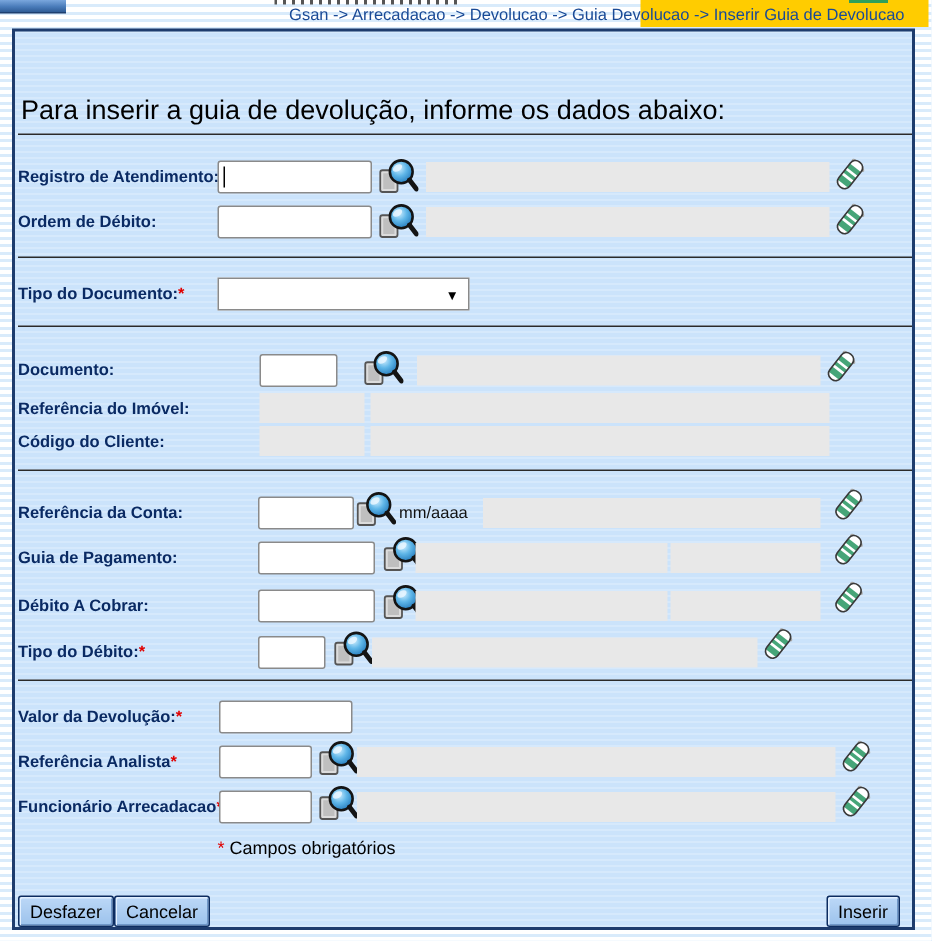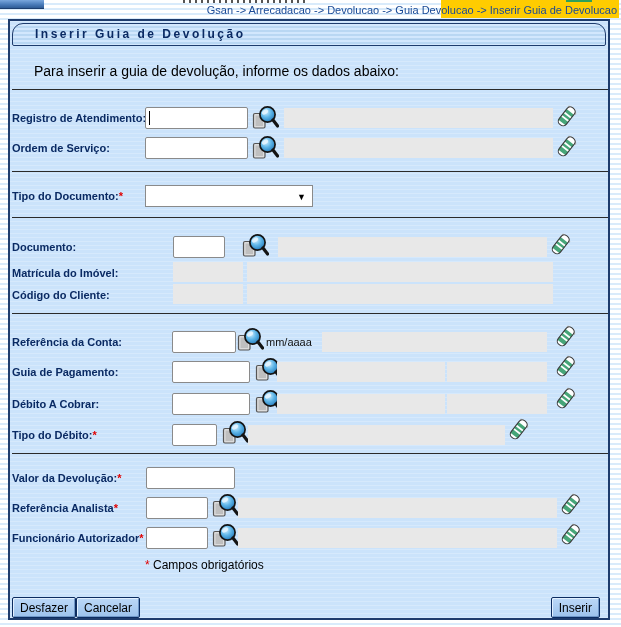--- a/index.html
+++ b/index.html
@@ -9,29 +9,29 @@
     font-family:"Liberation Sans",sans-serif;
   }
   .corner-bar{position:absolute;left:0;top:0;width:44px;height:8px;
     background:linear-gradient(#7aa7dd 0%,#4a7cba 55%,#2f5c96 100%);
     border-bottom:1px solid #1d3f70;}
   .artifacts{position:absolute;left:183px;top:0;width:125px;height:3px;
     background:repeating-linear-gradient(90deg,#555 0 2px,rgba(0,0,0,0) 2px 6px);z-index:3;}
   .artifact-green{position:absolute;left:566px;top:0;width:26px;height:2px;background:#2fa05a;z-index:3;}
   .breadcrumb{position:absolute;top:4px;left:0;right:0;height:14px;text-align:right;
     font-size:11px;line-height:13px;color:#1a4a96;white-space:nowrap;padding-right:2px;z-index:2;}
-  .bc-hl{background:#ffcc00;padding:4px 2px 2px 0;}
+  .bc-hl{background:#ffcc00;padding:4px 16px 2px 0;}
   .mainbox{position:absolute;left:8px;top:19px;width:602px;height:601px;box-sizing:border-box;
     background:#cbe3fb;border:2px solid #1e3c6d;
     background-image:repeating-linear-gradient(180deg,rgba(255,255,255,.22) 0 1px,rgba(0,0,0,0) 1px 4px);}
   .tab{position:absolute;left:2px;top:2px;width:594px;height:23px;box-sizing:border-box;
     border:1px solid #1e3c6d;border-radius:11px 11px 2px 2px;
     background:repeating-linear-gradient(180deg,#d2e7fd 0 2px,#b9d7f3 2px 4px);
     color:#0a2a63;font-weight:bold;font-size:12px;letter-spacing:2.5px;line-height:21px;padding-left:22px;}
-  .desc{position:absolute;left:4px;top:42px;font-size:14px;color:#000;margin-left:20px;}
+  .desc{position:absolute;left:4px;top:42px;font-size:18px;color:#000;}
   .hr{position:absolute;left:2px;width:596px;height:0;border-top:1px solid #2a2a2a;}
   .lbl{position:absolute;left:2px;font-size:11px;font-weight:bold;color:#0a2a63;white-space:nowrap;}
   .req{color:#e00000;}
   .inp{position:absolute;height:22px;box-sizing:border-box;border:1px solid #8a8a8a;border-radius:2px;
     background:#fff;font-size:12px;padding:2px 3px;font-family:"Liberation Sans",sans-serif;}
   .gray{position:absolute;height:20px;background:#e8e8e8;}
   .mag{position:absolute;width:27px;height:26px;cursor:pointer;}
   .ers{position:absolute;width:21px;height:23px;cursor:pointer;}
   .selectbox{position:absolute;left:135px;top:164px;width:168px;height:22px;box-sizing:border-box;
     background:#fff;border:1px solid #8a8a8a;cursor:default;}
@@ -74,37 +74,36 @@
   </defs>
 </svg>
 
 <div class="screen">
   <div class="corner-bar"></div>
   <div class="breadcrumb"><span>Gsan -&gt; Arrecadacao -&gt; Devolucao -&gt; Guia Dev</span><span class="bc-hl">olucao -&gt; Inserir Guia de Devolucao</span></div>
   <div class="artifacts"></div>
   <div class="artifact-green"></div>
 
   <div class="mainbox">
-    <div class="tab">Inserir Guia de Devolução</div>
     <div class="desc">Para inserir a guia de devolução, informe os dados abaixo:</div>
 
     <div class="hr" style="top:68px"></div>
 
     <div class="lbl" style="top:91px"><span>Registro de Atendimento:</span><span class="req">*</span></div>
     <input class="inp" style="left: 135px; top: 86px; width: 103px;" value="">
     <div class="caret"></div>
     <svg class="mag" style="left:242px;top:84px">
         <use href="#icon-magnifier"></use>
       </svg>
     <div class="gray" style="left:274px;top:87px;width:269px"></div>
     <svg class="ers" style="left:546px;top:84px">
         <use href="#icon-eraser"></use>
       </svg>
 
-    <div class="lbl" style="top:121px"><span>Ordem de Serviço:</span></div>
+    <div class="lbl" style="top:121px"><span>Ordem de Débito:</span></div>
     <input class="inp" style="left: 135px; top: 116px; width: 103px;" value="">
     <svg class="mag" style="left:242px;top:114px">
         <use href="#icon-magnifier"></use>
       </svg>
     <div class="gray" style="left:274px;top:117px;width:269px"></div>
     <svg class="ers" style="left:546px;top:114px">
         <use href="#icon-eraser"></use>
       </svg>
 
     <div class="hr" style="top:150px"></div>
@@ -117,21 +116,21 @@
     <div class="lbl" style="top:220px"><span>Documento:</span></div>
     <input class="inp" style="left: 163px; top: 215px; width: 52px;" value="">
     <svg class="mag" style="left:232px;top:212px">
         <use href="#icon-magnifier"></use>
       </svg>
     <div class="gray" style="left:268px;top:216px;width:269px"></div>
     <svg class="ers" style="left:540px;top:212px">
         <use href="#icon-eraser"></use>
       </svg>
 
-    <div class="lbl" style="top:246px"><span>Matrícula do Imóvel:</span></div>
+    <div class="lbl" style="top:246px"><span>Referência do Imóvel:</span></div>
     <div class="gray" style="left:163px;top:241px;width:70px"></div>
     <div class="gray" style="left:237px;top:241px;width:306px"></div>
 
     <div class="lbl" style="top:268px"><span>Código do Cliente:</span></div>
     <div class="gray" style="left:163px;top:263px;width:70px"></div>
     <div class="gray" style="left:237px;top:263px;width:306px"></div>
 
     <div class="hr" style="top:292px"></div>
 
     <div class="lbl" style="top:315px"><span>Referência da Conta:</span></div>
@@ -185,21 +184,21 @@
     <div class="lbl" style="top:481px"><span>Referência Analista</span><span class="req">*</span></div>
     <input class="inp" style="left: 136px; top: 476px; width: 62px;" value="">
     <svg class="mag" style="left:202px;top:472px">
         <use href="#icon-magnifier"></use>
       </svg>
     <div class="gray" style="left:228px;top:477px;width:319px"></div>
     <svg class="ers" style="left:550px;top:472px">
         <use href="#icon-eraser"></use>
       </svg>
 
-    <div class="lbl" style="top:511px"><span>Funcionário Autorizador</span><span class="req">*</span></div>
+    <div class="lbl" style="top:511px"><span>Funcionário Arrecadacao</span><span class="req">*</span></div>
     <input class="inp" style="left: 136px; top: 506px; width: 62px;" value="">
     <svg class="mag" style="left:202px;top:502px">
         <use href="#icon-magnifier"></use>
       </svg>
     <div class="gray" style="left:228px;top:507px;width:319px"></div>
     <svg class="ers" style="left:550px;top:502px">
         <use href="#icon-eraser"></use>
       </svg>
 
     <div class="note"><span class="req">*</span> <span>Campos obrigatórios</span></div>

